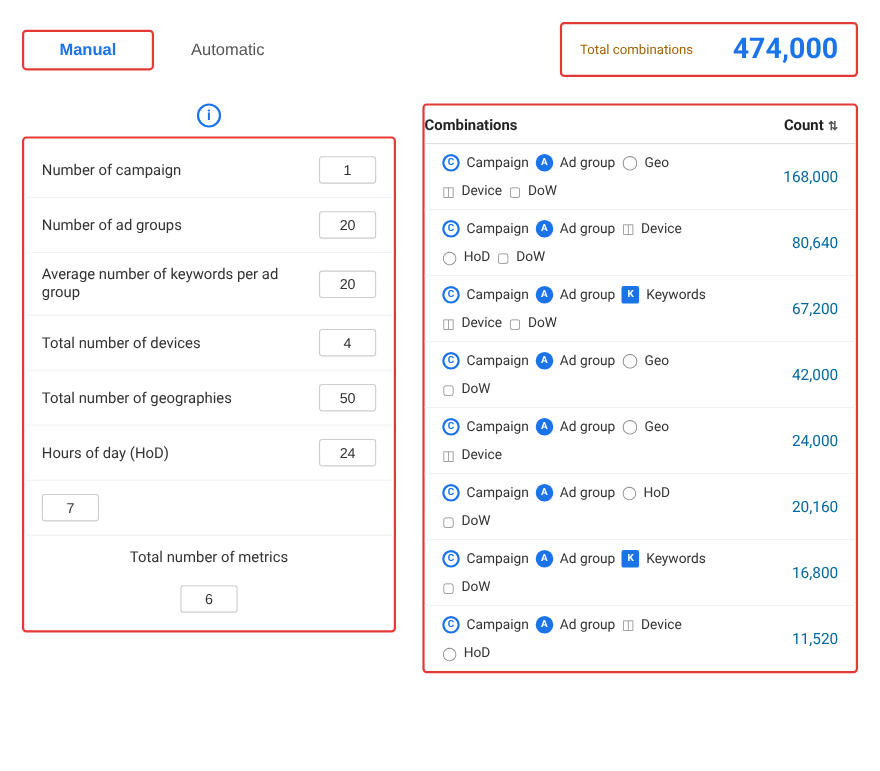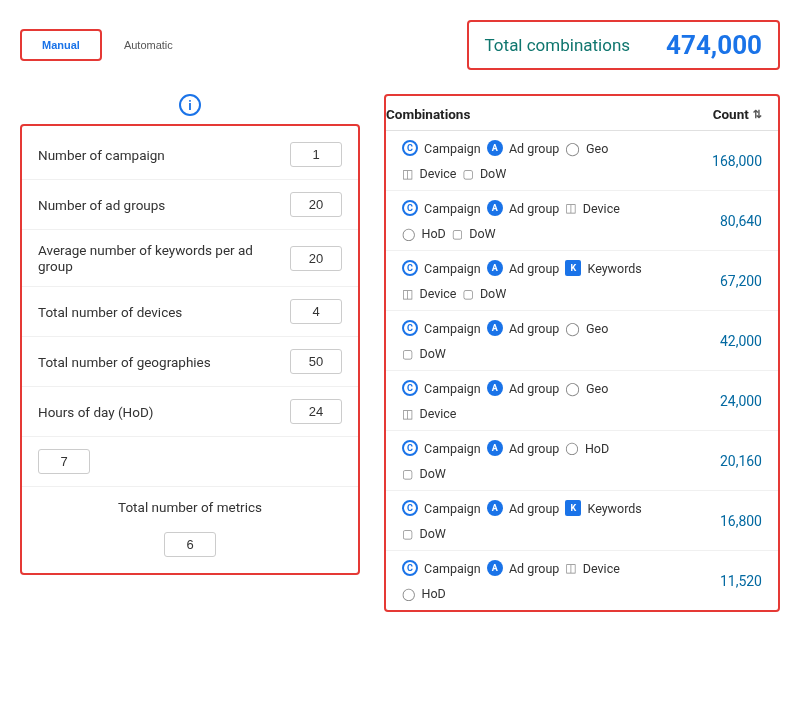--- a/index.html
+++ b/index.html
@@ -18,23 +18,23 @@
       align-items: center;
       justify-content: space-between;
       margin-bottom: 24px;
     }
     .tabs {
       display: flex;
       align-items: center;
       gap: 0;
     }
     .tab {
-      padding: 8px 20px;
+      padding: 8px 32px;
       cursor: pointer;
-      font-size: 11px;
+      font-size: 15px;
       border: 2px solid transparent;
       background: none;
       font-weight: 500;
     }
     .tab.active {
       color: #1a73e8;
       border: 2px solid #e53935;
       border-radius: 4px;
       font-weight: 700;
     }
@@ -44,22 +44,22 @@
     }
     .total-combinations {
       display: flex;
       align-items: center;
       gap: 12px;
       border: 2px solid #e53935;
       border-radius: 4px;
       padding: 8px 16px;
     }
     .total-label {
-      color: #0f766e;
-      font-size: 17px;
+      color: #a16207;
+      font-size: 12px;
     }
     .total-value {
       color: #1a73e8;
       font-size: 26px;
       font-weight: 700;
       margin-left: 24px;
     }
 
     
     .main-content {

